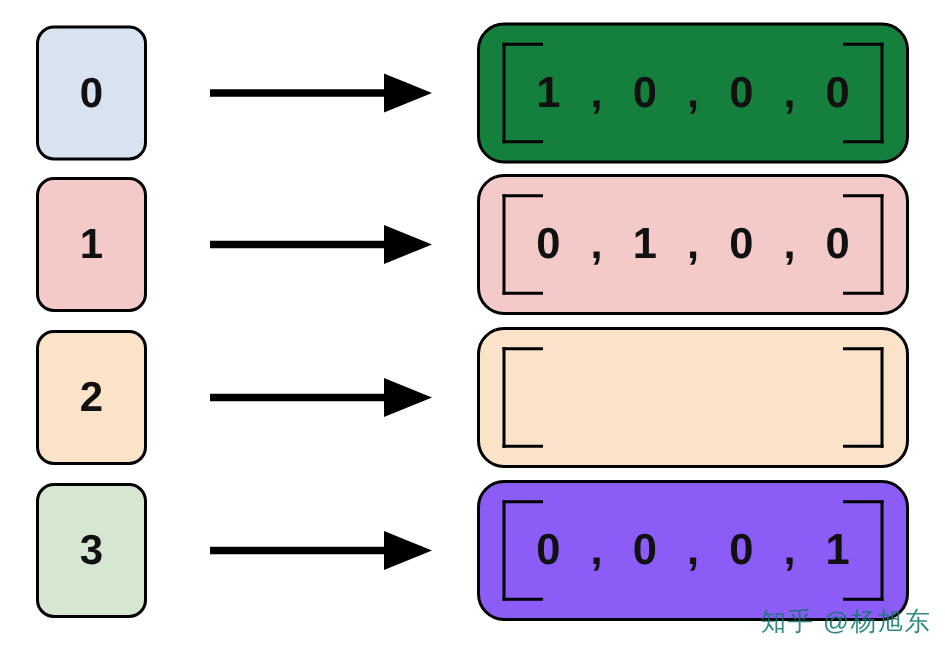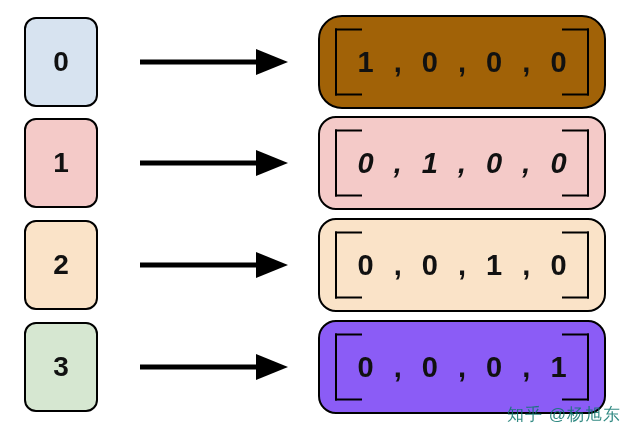--- a/index.html
+++ b/index.html
@@ -103,53 +103,52 @@
 <div id="canvas">
 
   <div class="row" style="top:17px">
     <div class="label-box" style="background: rgb(215, 227, 240);">
       <span>0</span>
     </div>
     <svg class="arrow" width="150" height="30" viewBox="0 0 150 30">
       <line x1="2" y1="15" x2="122" y2="15" stroke="#000000" stroke-width="5"></line>
       <polygon points="118,2 118,28 150,15" fill="#000000"></polygon>
     </svg>
-    <div class="vector-box" style="background: #a16207; border-radius: 24px;">
+    <div class="vector-box" style="background: #15803d;">
       <span class="bracket bracket-left"></span>
       <span class="vector-text">1 , 0 , 0 , 0</span>
       <span class="bracket bracket-right"></span>
     </div>
   </div>
 
   <div class="row" style="top:118px">
     <div class="label-box" style="background: rgb(244, 202, 200);">
       <span>1</span>
     </div>
     <svg class="arrow" width="150" height="30" viewBox="0 0 150 30">
       <line x1="2" y1="15" x2="122" y2="15" stroke="#000000" stroke-width="5"></line>
       <polygon points="118,2 118,28 150,15" fill="#000000"></polygon>
     </svg>
-    <div class="vector-box" style="background: rgb(244, 202, 200); font-style: italic;">
+    <div class="vector-box" style="background: rgb(244, 202, 200);">
       <span class="bracket bracket-left"></span>
       <span class="vector-text">0 , 1 , 0 , 0</span>
       <span class="bracket bracket-right"></span>
     </div>
   </div>
 
   <div class="row" style="top:220px">
     <div class="label-box" style="background: rgb(250, 227, 200);">
       <span>2</span>
     </div>
     <svg class="arrow" width="150" height="30" viewBox="0 0 150 30">
       <line x1="2" y1="15" x2="122" y2="15" stroke="#000000" stroke-width="5"></line>
       <polygon points="118,2 118,28 150,15" fill="#000000"></polygon>
     </svg>
     <div class="vector-box" style="background: rgb(250, 227, 200);">
       <span class="bracket bracket-left"></span>
-      <span class="vector-text">0 , 0 , 1 , 0</span>
       <span class="bracket bracket-right"></span>
     </div>
   </div>
 
   <div class="row" style="top:322px">
     <div class="label-box" style="background: rgb(214, 231, 209);">
       <span>3</span>
     </div>
     <svg class="arrow" width="150" height="30" viewBox="0 0 150 30">
       <line x1="2" y1="15" x2="122" y2="15" stroke="#000000" stroke-width="5"></line>

